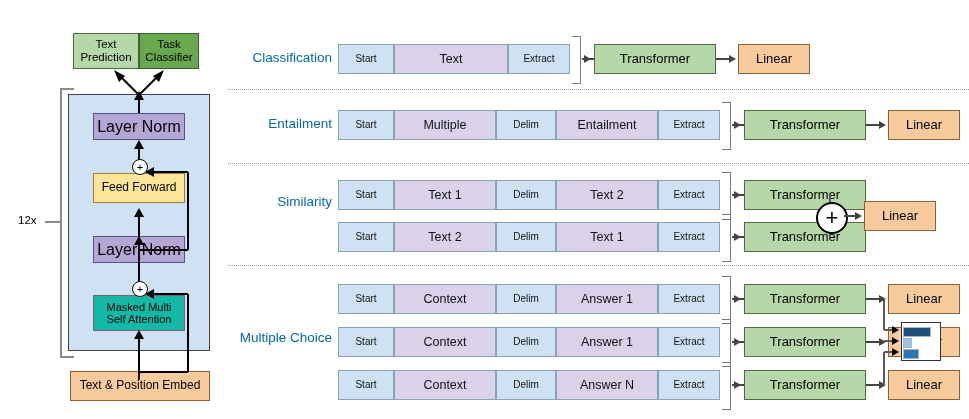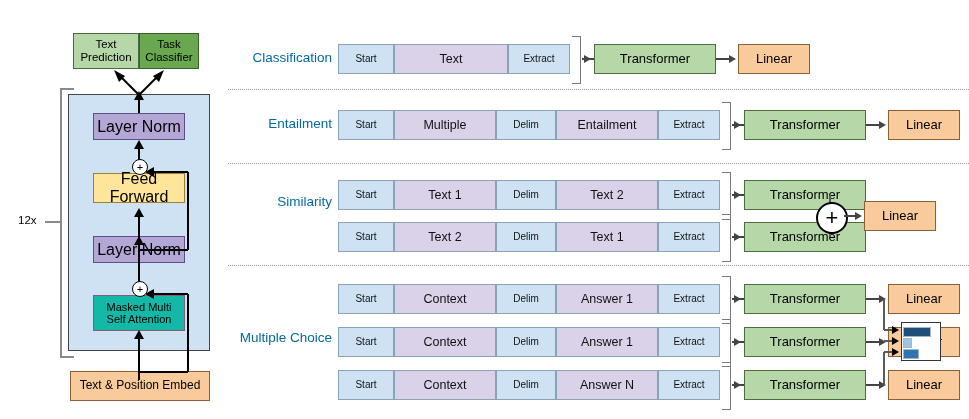--- a/index.html
+++ b/index.html
@@ -15,21 +15,21 @@
   .tok.lav{background:#d9d2e9;}
   .tok.big{font-size:12.5px;}
   .xfmr{background:#b6d7a8;border:1.4px solid #4f6b44;font-size:13px;}
   .lin{background:#f9cb9c;border:1.4px solid #8a6236;font-size:13px;}
   .rowlabel{position:absolute;font-size:13.5px;color:#0369a1;text-align:right;}
   
   .greenL{background:#b6d7a8;border:1.4px solid #4a6b3f;font-size:11.5px;}
   .greenD{background:#6aa84f;border:1.4px solid #38622a;font-size:11.5px;}
   .stack{background:#cfe2f3;border:1.6px solid #444;}
   .ln{background:#b4a7d6;border:1.4px solid #5b4f86;font-size:16px;}
-  .ff{background:#ffe599;border:1.4px solid #9a8233;font-size:16px;}
+  .ff{background:#ffe599;border:1.4px solid #9a8233;font-size:12px;}
   .mm{background:#14b8a6;border:1.4px solid #8a5a72;font-size:11px;}
   .emb{background:#f9cb9c;border:1.4px solid #8a6236;font-size:12px;text-align:right;}
   
   .vline{position:absolute;background:#000;width:2px;}
   .hline{position:absolute;background:#000;height:2px;}
   .gline{position:absolute;background:#5a5a5a;}
   .gv{width:1.6px;}
   .gh{height:1.6px;}
   .arrowright{position:absolute;width:0;height:0;border-top:4.5px solid transparent;
            border-bottom:4.5px solid transparent;border-left:7px solid #444;}

